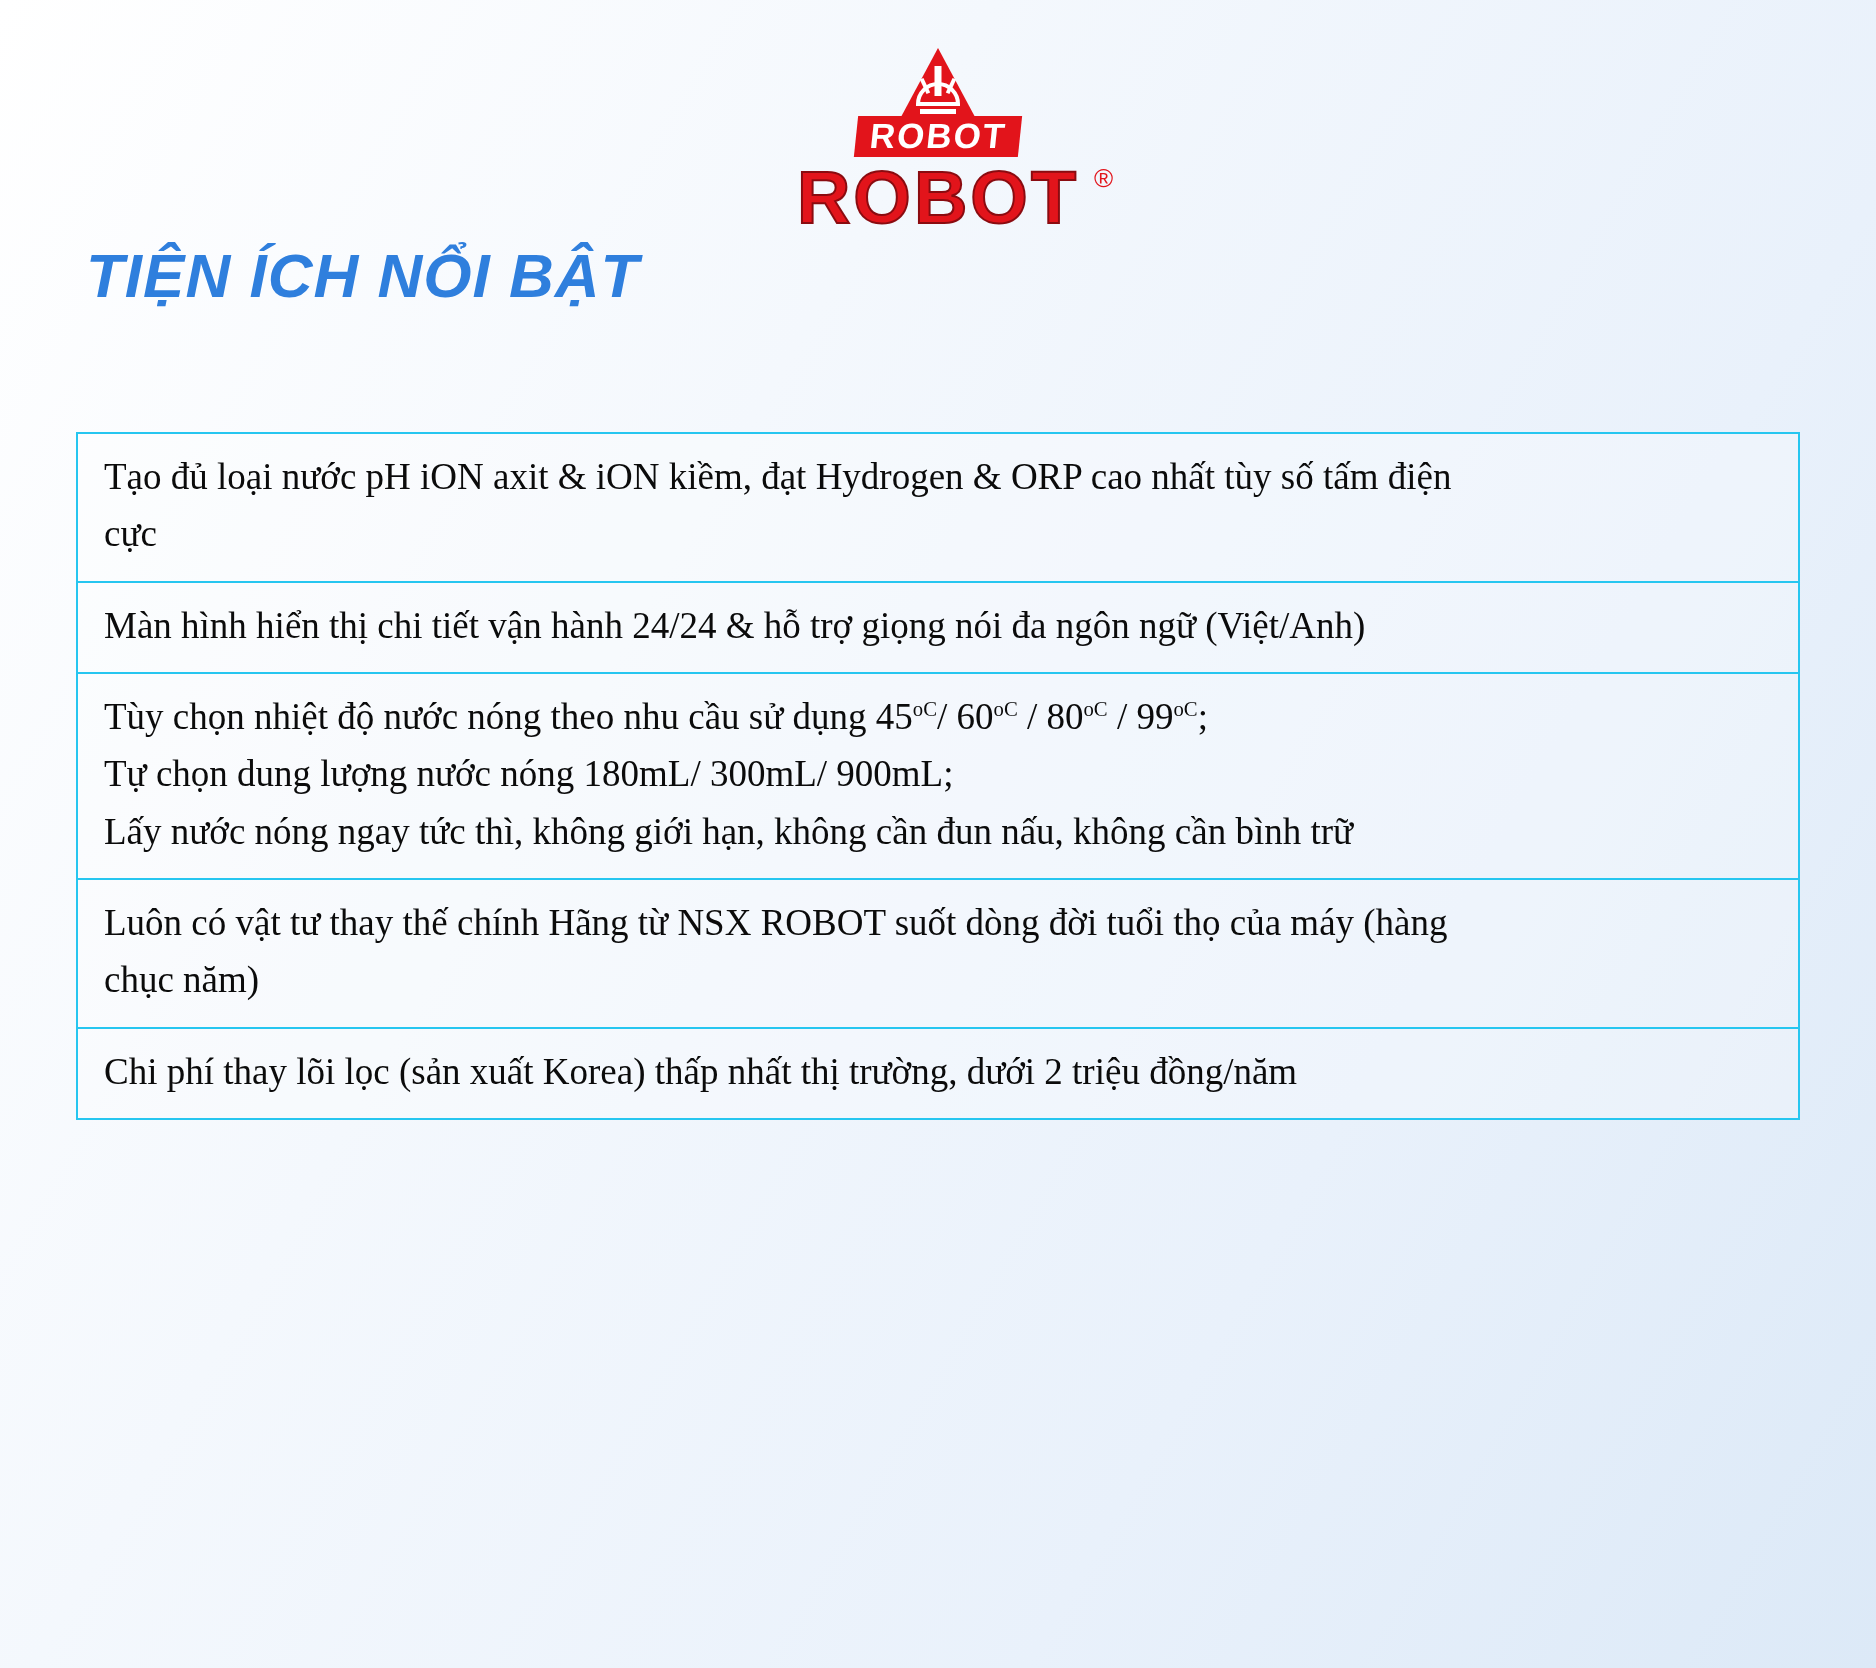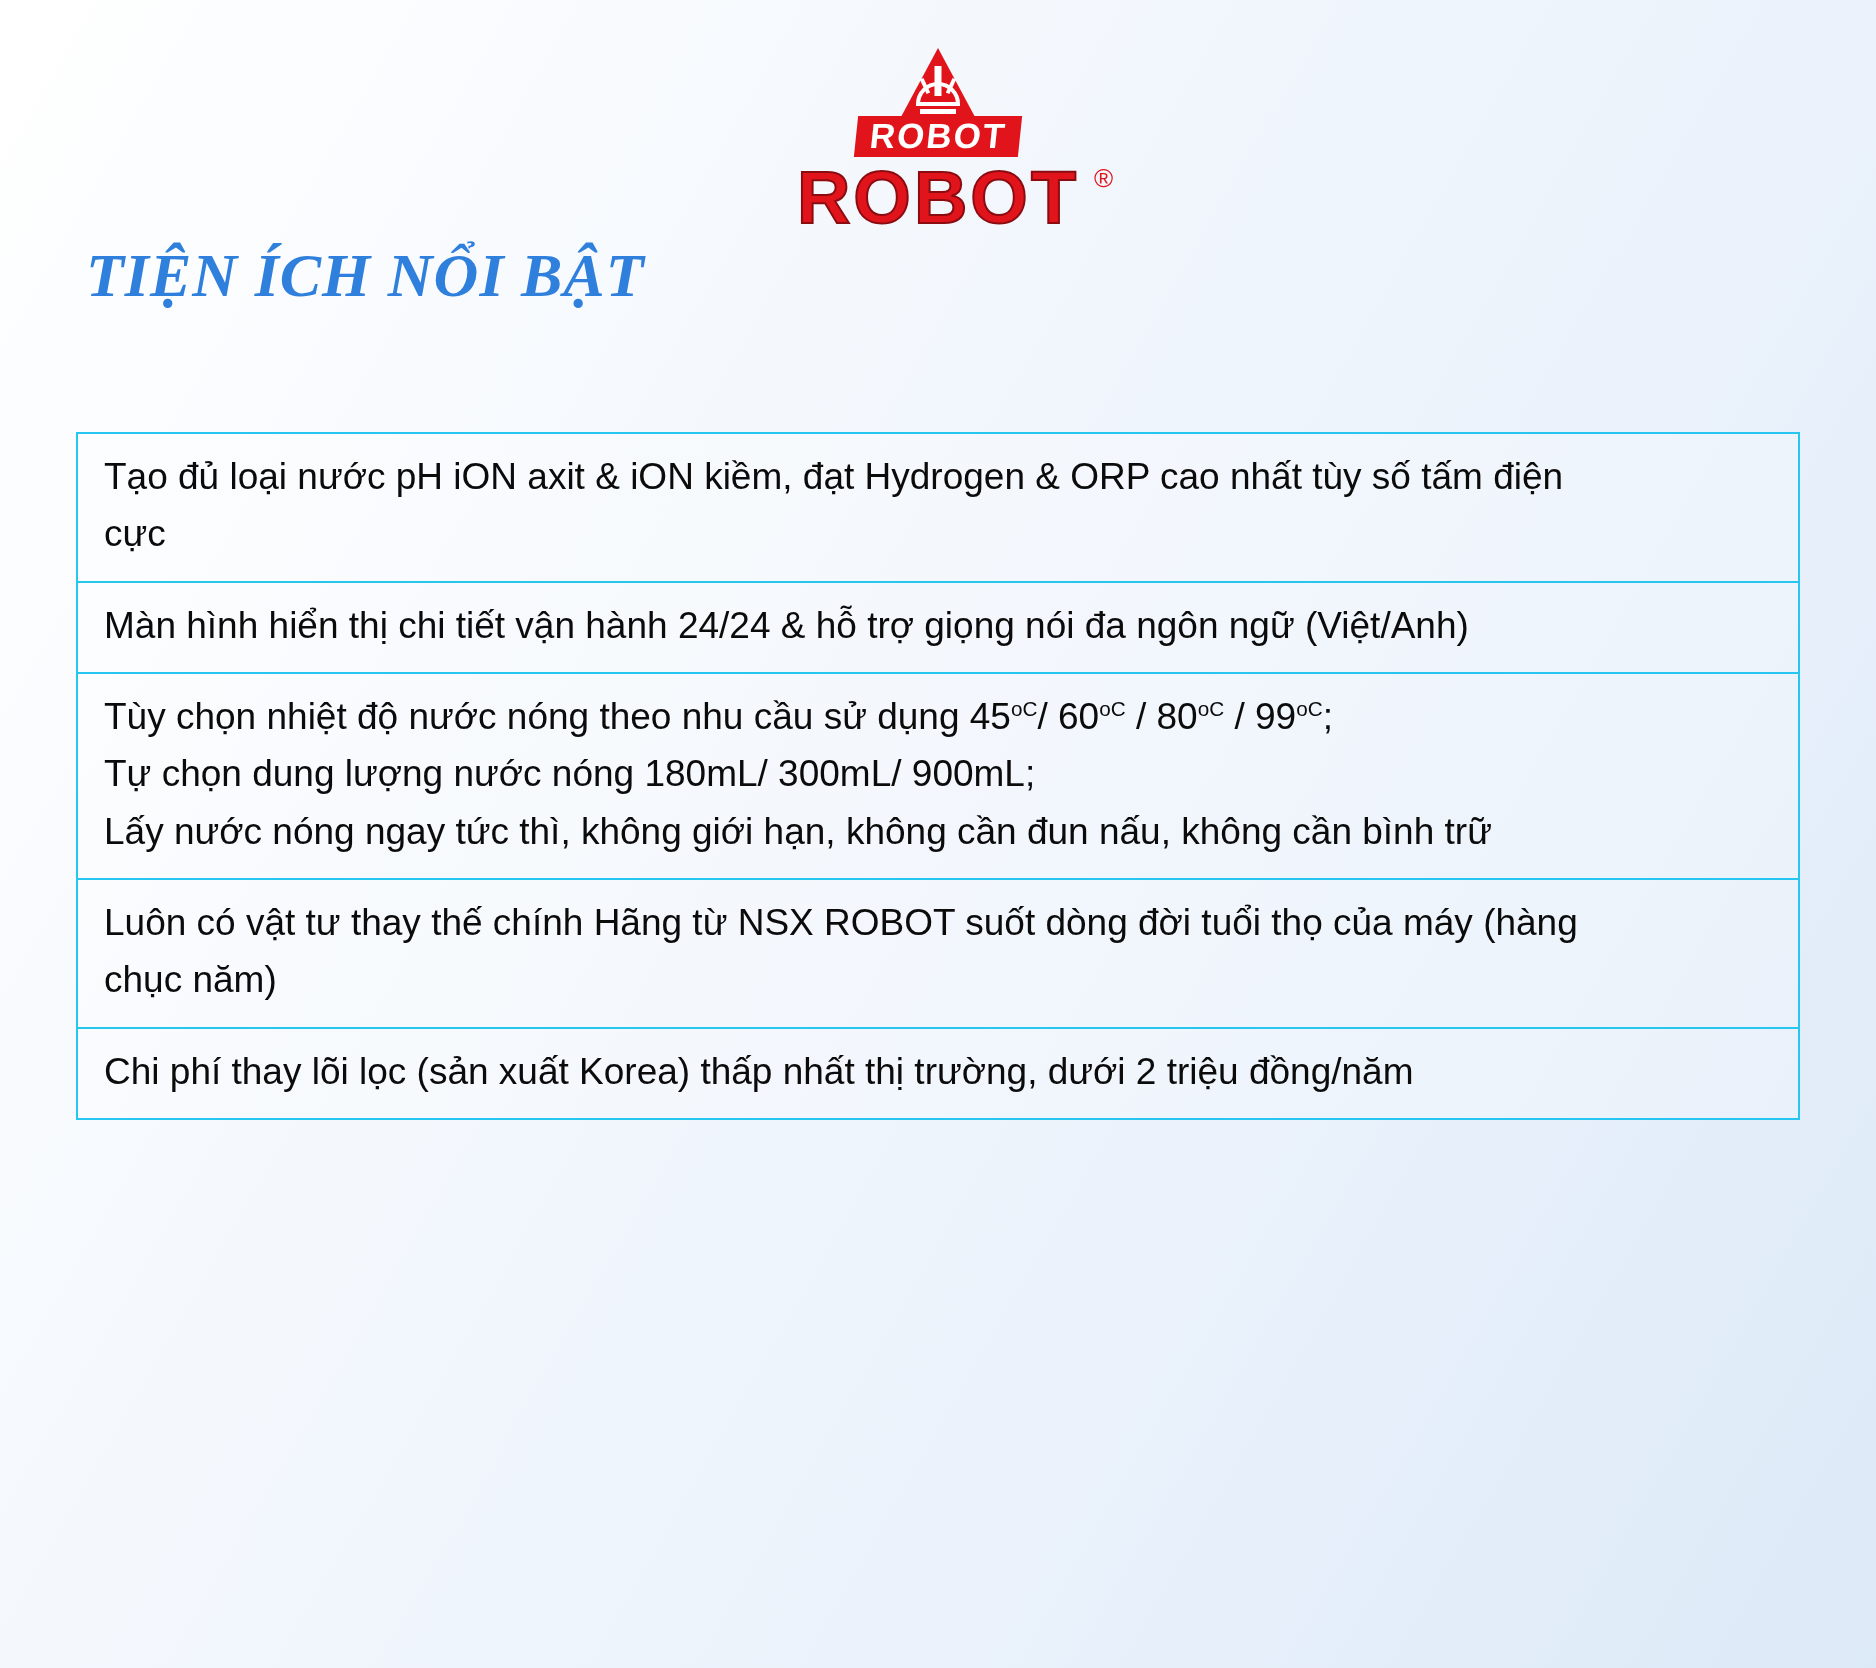--- a/index.html
+++ b/index.html
@@ -68,42 +68,42 @@
     -webkit-text-stroke: 0;
     font-family: "Liberation Sans", sans-serif;
   }
   .logo-main-wrap { position: relative; display: inline-block; }
 
   
   .page-title {
     position: absolute;
     top: 240px;
     left: 86px;
-    font-family: Liberation Serif, serif;
+    font-family: Liberation Sans, sans-serif;
     font-weight: bold;
     font-style: italic;
     font-size: 62px;
     letter-spacing: 1px;
     color: #2f7fdd;
   }
 
   
   .features-table {
     position: absolute;
     top: 432px;
     left: 76px;
     width: 1724px;
     border: 2px solid #26c6f0;
     border-collapse: collapse;
     background: rgba(255,255,255,0.25);
   }
   .features-table td {
     border: 2px solid #26c6f0;
     padding: 14px 29px 18px 26px;
-    font-family: Liberation Sans, sans-serif;
+    font-family: Liberation Serif, serif;
     font-size: 37px;
     line-height: 1.55;
     color: #0b0b0b;
     vertical-align: middle;
   }
   .line { display: block; }
   sup {
     font-size: 0.56em;
     vertical-align: super;
     line-height: 0;

